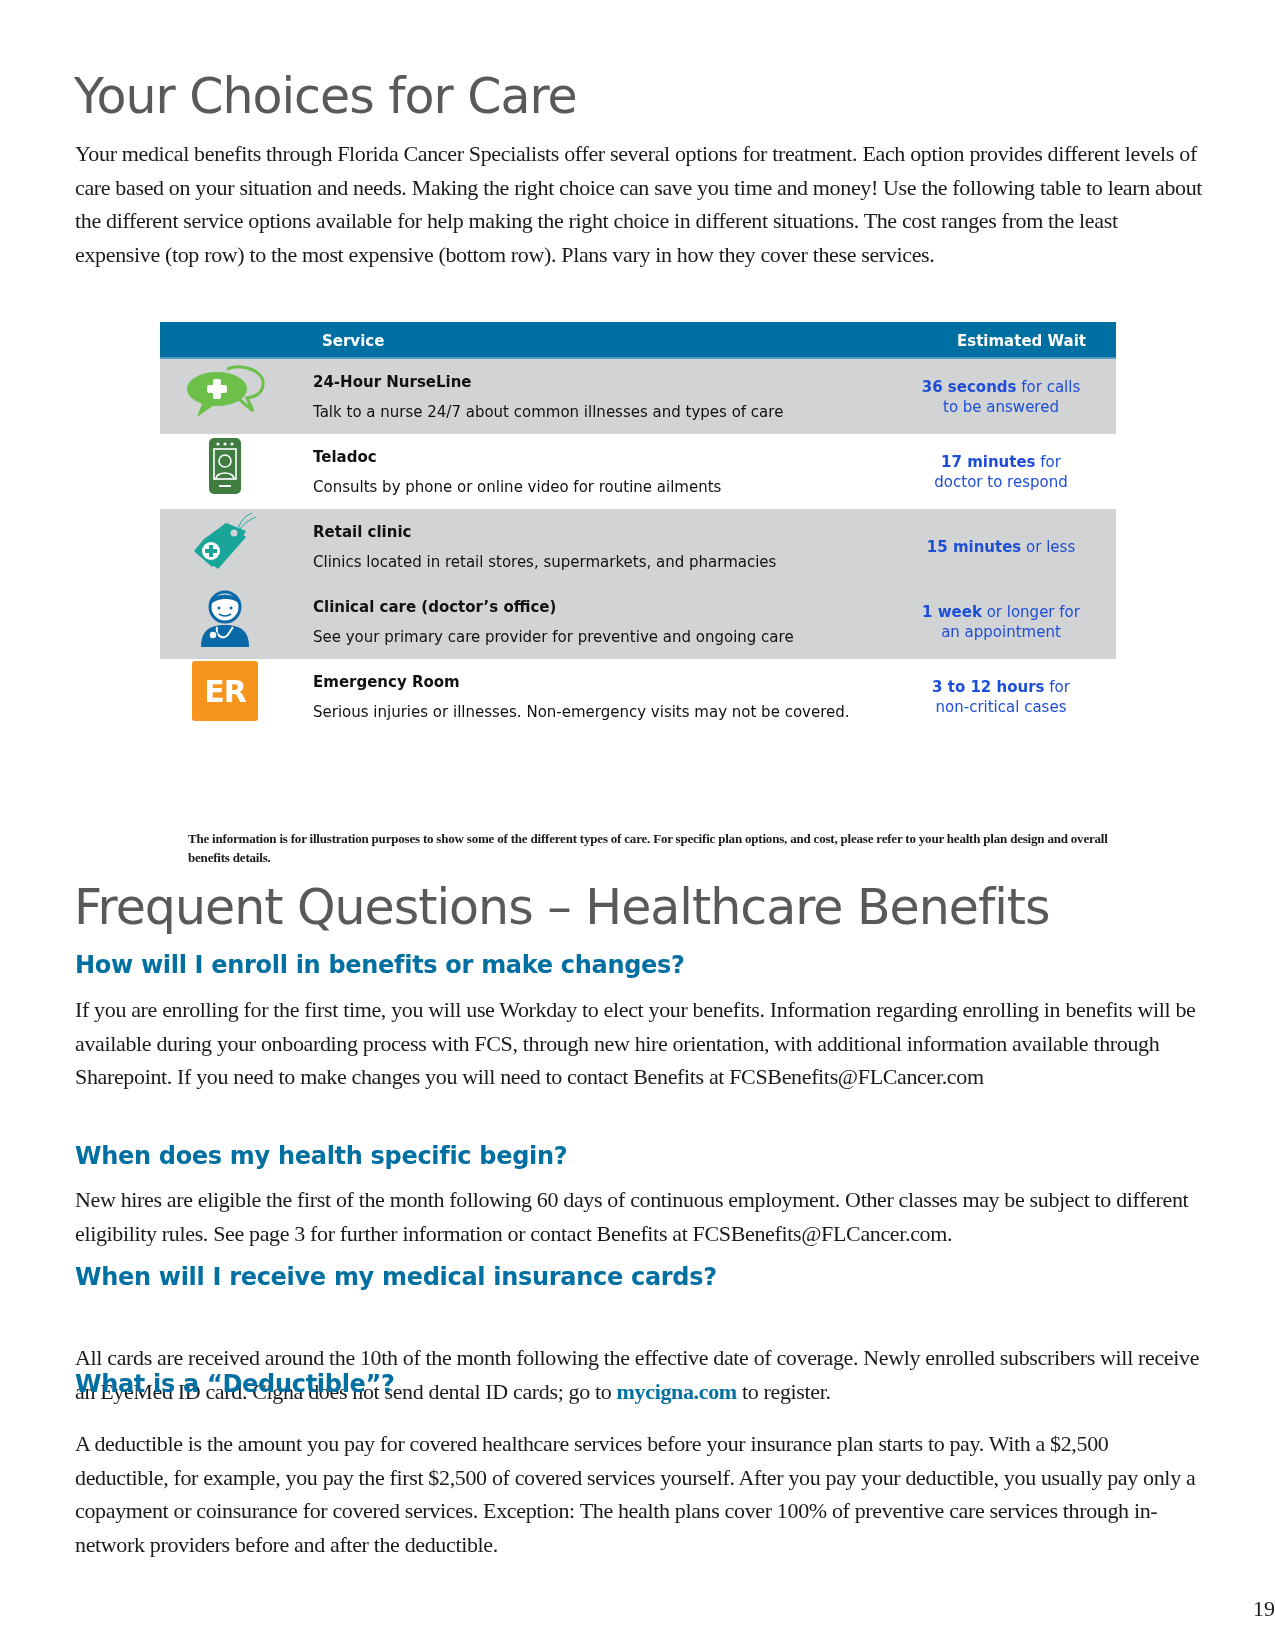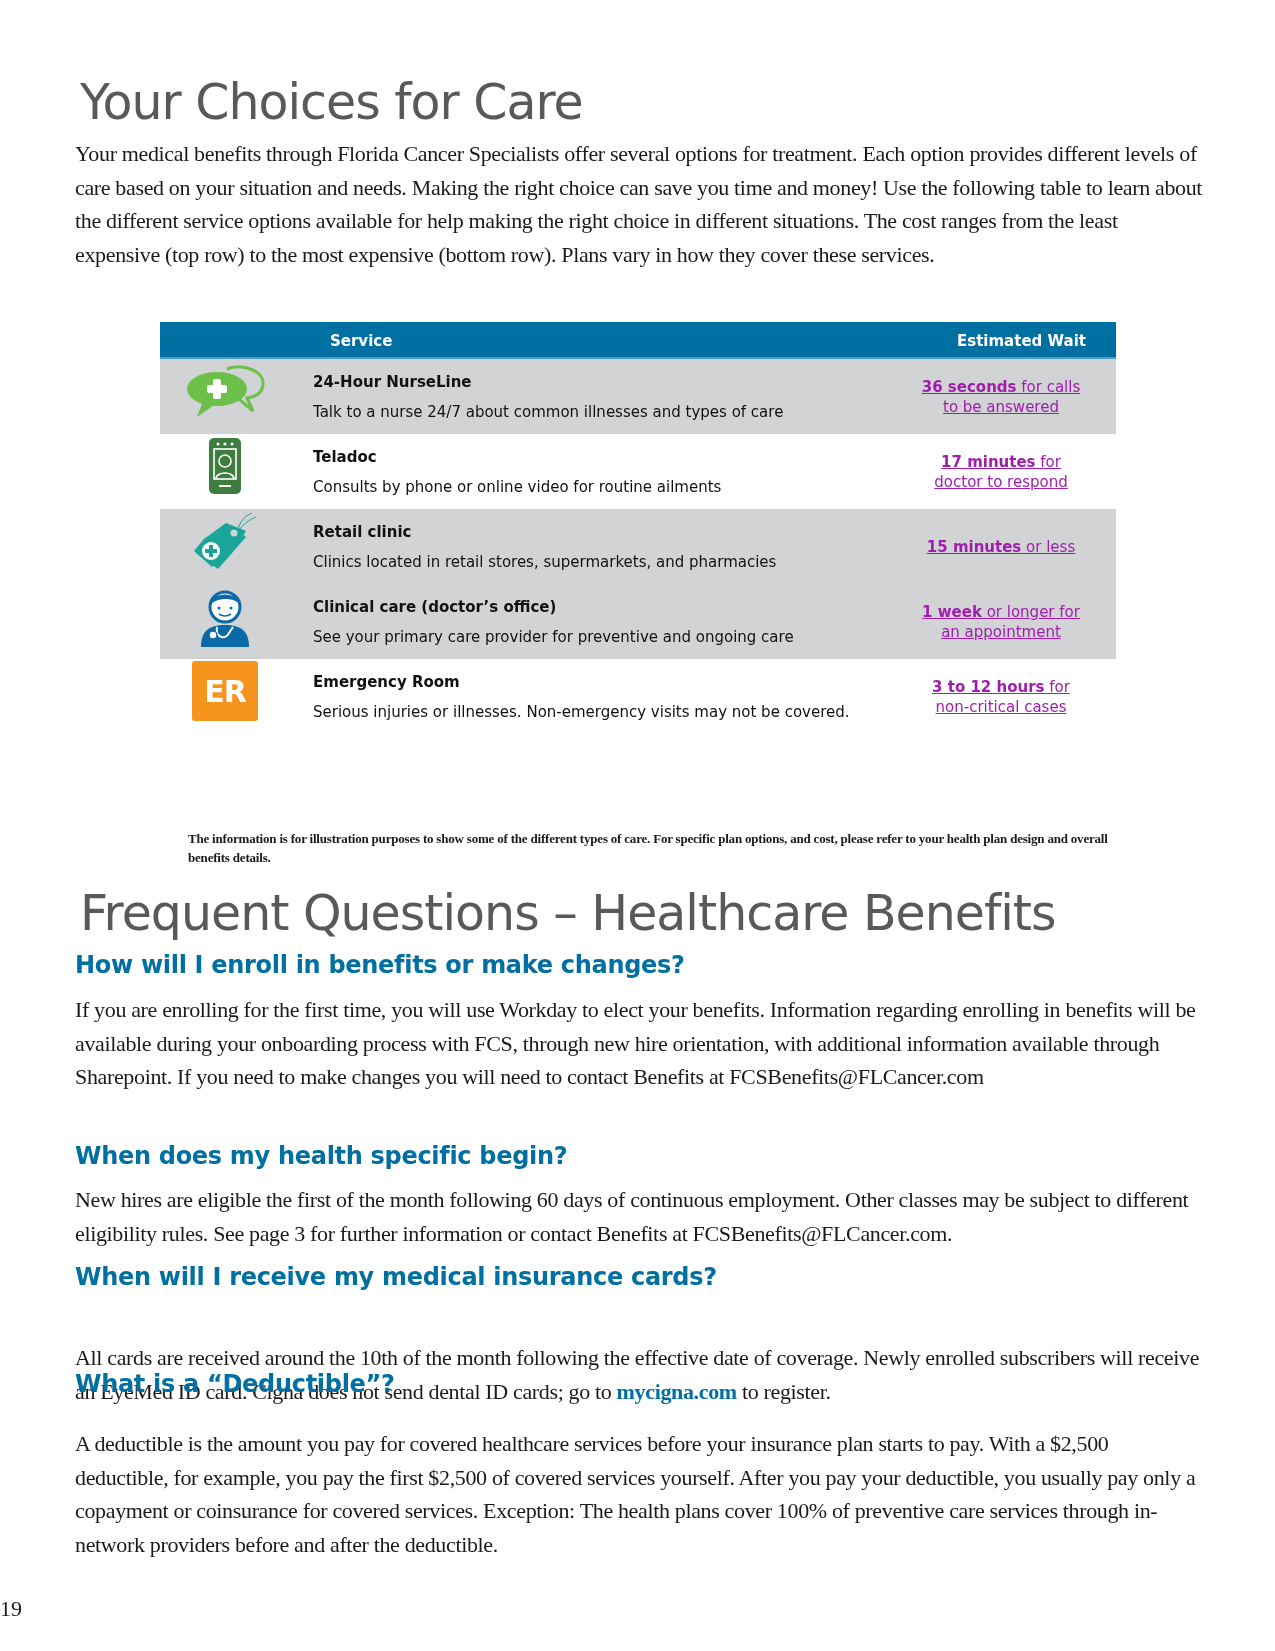--- a/index.html
+++ b/index.html
@@ -1,34 +1,34 @@
 <!DOCTYPE html>
 <html><head>
 <meta charset="utf-8">
 <style>
   html, body { margin:0; padding:0; background:#fff; }
   body { width:1275px; height:1651px; position:relative; overflow:hidden; color:#1a1a1a; }
-  .h1 { position:absolute; left:74px; font-family:"DejaVu Sans", sans-serif; font-weight:normal; color:#58595b; font-size:49px; letter-spacing:-1px; margin:6px; line-height:1; }
+  .h1 { position:absolute; left:74px; font-family:"DejaVu Sans", sans-serif; font-weight:normal; color:#58595b; font-size:49px; letter-spacing:-1px; margin:0; line-height:1; }
   .h2 { position:absolute; left:75px; font-family:"DejaVu Sans", sans-serif; color:#006fa1; font-size:24px; margin:0; line-height:1; letter-spacing:-0.3px; }
   .para { position:absolute; left:75px; width:1130px; font-family:"Liberation Serif", serif; font-size:22px; line-height:33.5px; margin:0; color:#1a1a1a; letter-spacing:-0.35px; }
   .para a { color:#006fa1; font-weight:bold; text-decoration:none; }
   .table { position:absolute; left:160px; top:322px; width:956px; font-family:"DejaVu Sans", sans-serif; }
   .thead { height:37px; background:#006fa1; color:#fff; font-weight:bold; font-size:15px; position:relative; border-bottom:2px solid #4f9cc4; box-sizing:border-box; }
-  .thead .c-service { position:absolute; left:170px; top:10px; }
+  .thead .c-service { position:absolute; left:162px; top:10px; }
   .thead .c-wait { position:absolute; right:30px; top:10px; }
   .row { height:75px; position:relative; }
   .row.gray { background:#d1d3d4; }
   .row .icon { position:absolute; left:20px; top:8px; width:90px; height:48px; display:flex; align-items:center; justify-content:center; }
   .row .name { position:absolute; left:153px; top:14px; font-weight:bold; font-size:15px; color:#111; }
   .row .desc { position:absolute; left:153px; top:44px; font-size:15px; color:#111; }
-  .row .wait { position:absolute; right:0; width:230px; text-align:center; font-size:15px; color:#a21caf; line-height:20px; top:18px;text-decoration:underline; }
+  .row .wait { position:absolute; right:0; width:230px; text-align:center; font-size:15px; color:#1d4ed8; line-height:20px; top:18px; }
   .row .wait.single { top:28px; }
   .row .wait b { font-weight:bold; }
   .footnote { position:absolute; left:188px; top:816px; width:930px; font-family:"Liberation Serif", serif; font-weight:bold; font-size:13px; line-height:19px; color:#1a1a1a; letter-spacing:-0.2px; }
-  .pagenum { position:absolute; left:0; width:1275px; top:1596px; text-align:left; font-family:"Liberation Serif", serif; font-size:22px; }
+  .pagenum { position:absolute; left:0; width:1275px; top:1596px; text-align:right; font-family:"Liberation Serif", serif; font-size:22px; }
 </style>
 </head>
 <body>
 
 <h1 class="h1" style="top:72px;">Your Choices for Care</h1>
 <p class="para" style="top:137px;">Your medical benefits through Florida Cancer Specialists offer several options for treatment. Each option provides different levels of care based on your situation and needs. Making the right choice can save you time and money! Use the following table to learn about the different service options available for help making the right choice in different situations. The cost ranges from the least expensive (top row) to the most expensive (bottom row). Plans vary in how they cover these services.</p>
 
 <div class="table">
   <div class="thead">
     <span class="c-service">Service</span>

